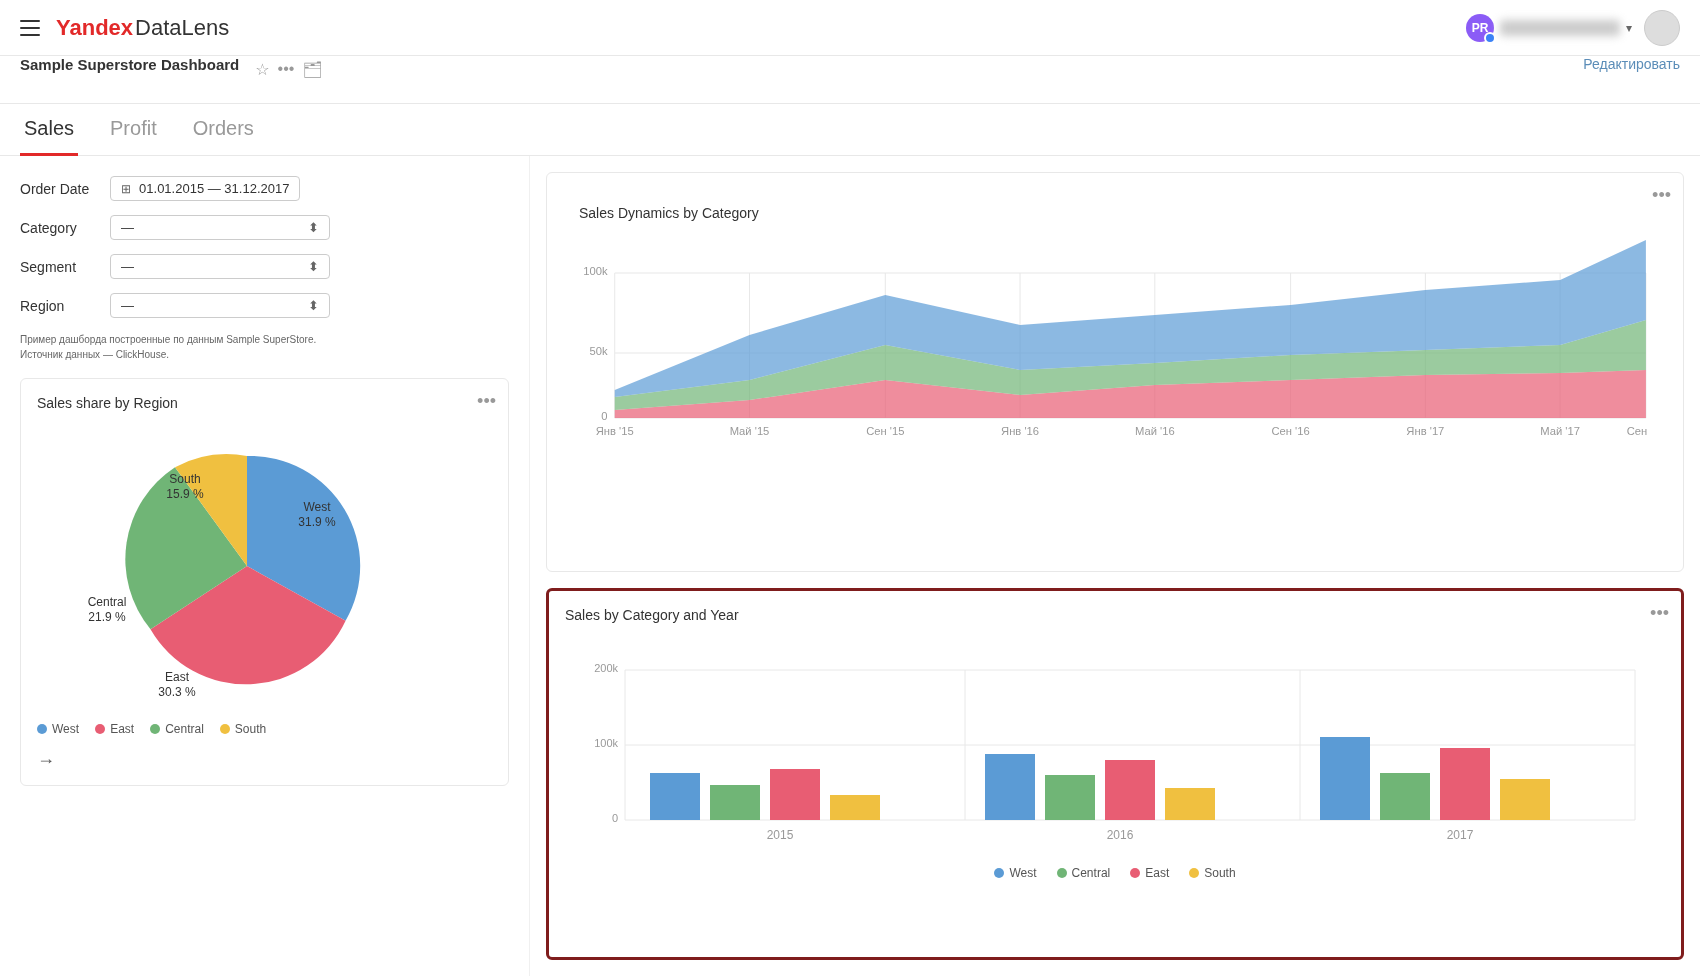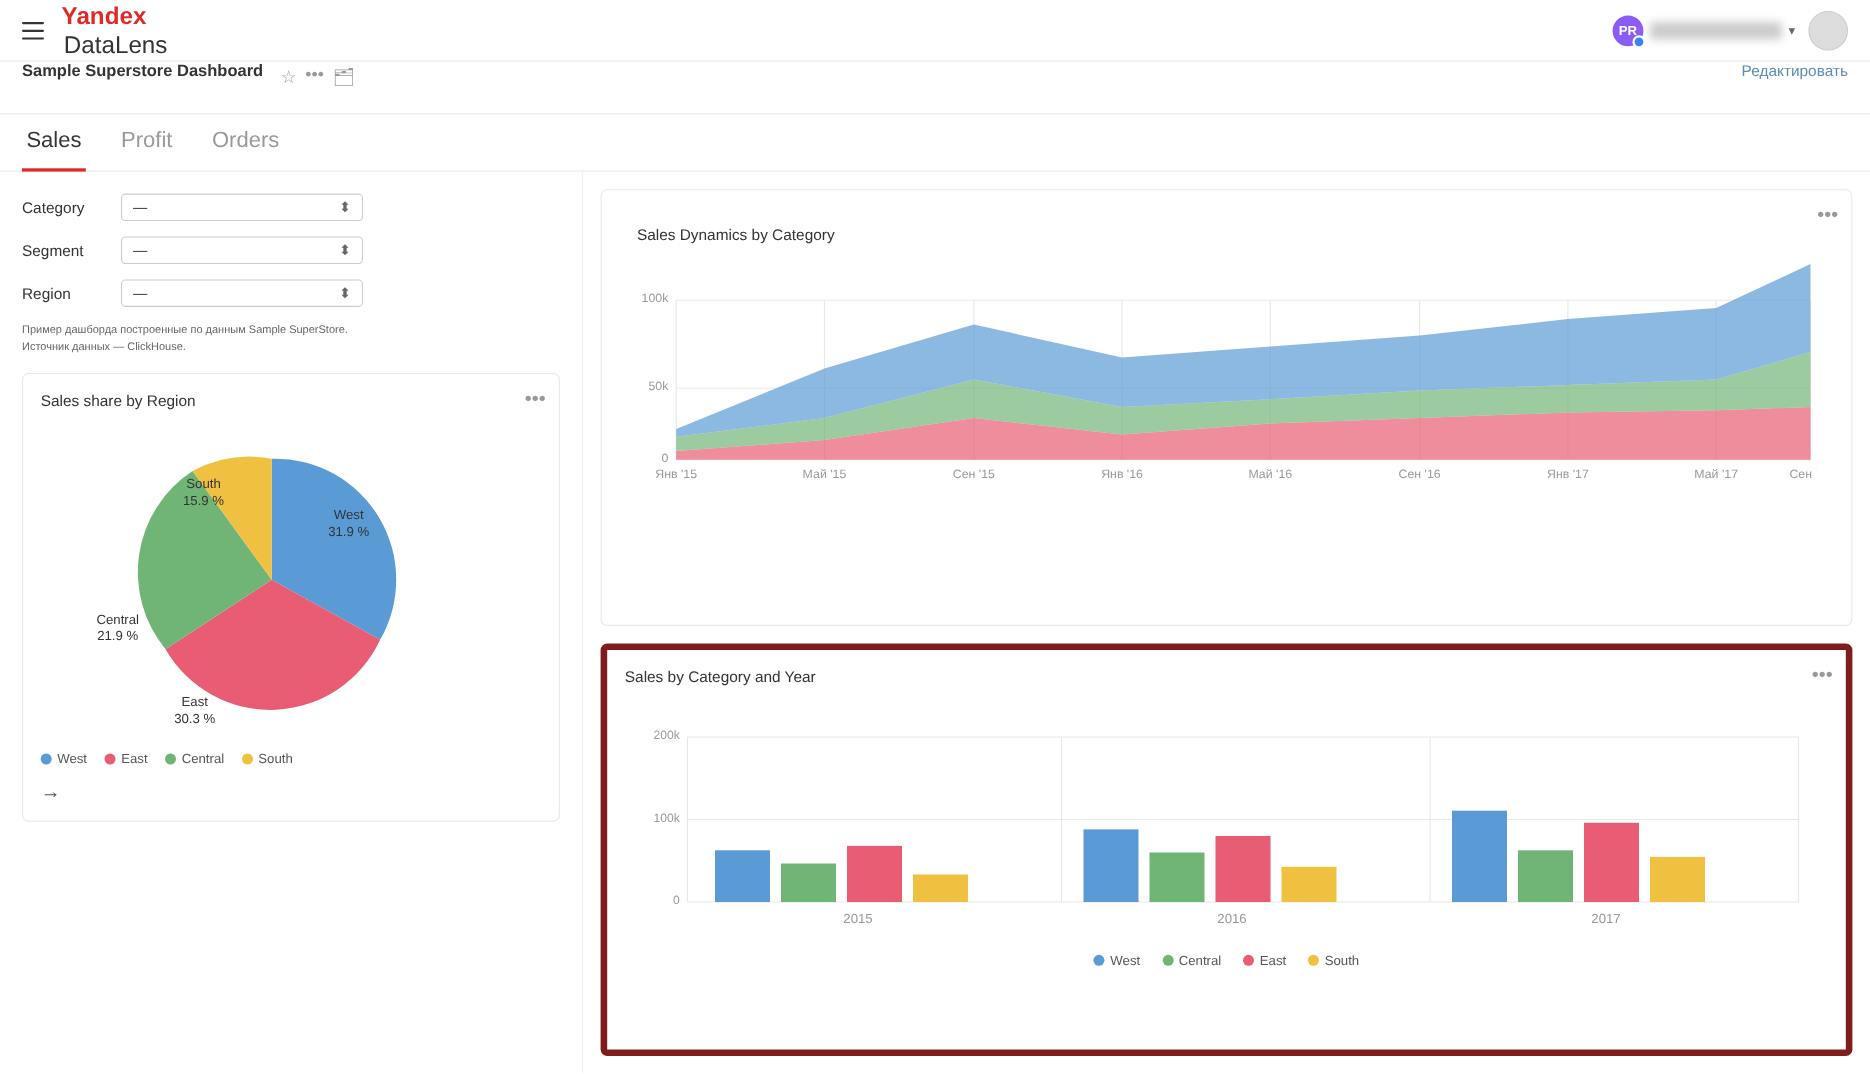--- a/index.html
+++ b/index.html
@@ -2,21 +2,21 @@
 <html><head>
   <meta charset="utf-8">
   <style>
     * { box-sizing: border-box; margin: 0; padding: 0; }
     body { font-family: -apple-system, BlinkMacSystemFont, 'Segoe UI', Arial, sans-serif; background: #fff; color: #333; font-size: 14px; width: 1700px; height: 976px; overflow: hidden; }
 
     
     .top-header { display: flex; align-items: center; height: 56px; padding: 0 20px; border-bottom: 1px solid #e8e8e8; background: #fff; }
     .hamburger-icon { width: 20px; height: 16px; display: flex; flex-direction: column; justify-content: space-between; margin-right: 16px; cursor: pointer; }
     .hamburger-icon span { display: block; height: 2px; background: #333; border-radius: 1px; }
-    .logo { display: flex; align-items: flex-start; gap: 0; flex-direction: column; }
+    .logo { display: flex; align-items: center; gap: 0; }
     .logo-yandex { color: #e22929; font-size: 22px; font-weight: 700; }
     .logo-datalens { color: #333; font-size: 22px; font-weight: 400; margin-left: 2px; }
     .header-right { margin-left: auto; display: flex; align-items: center; gap: 12px; }
     .user-badge { display: flex; align-items: center; gap: 6px; }
     .badge-pr { background: #8b5cf6; color: #fff; font-size: 12px; font-weight: 700; width: 28px; height: 28px; border-radius: 50%; display: flex; align-items: center; justify-content: center; position: relative; }
     .badge-dot { position: absolute; bottom: -2px; right: -2px; background: #3b82f6; width: 12px; height: 12px; border-radius: 50%; border: 2px solid #fff; }
     .user-name-blurred { width: 120px; height: 16px; background: #ccc; border-radius: 3px; filter: blur(4px); }
     .chevron-down { color: #666; font-size: 12px; }
     .avatar { width: 36px; height: 36px; border-radius: 50%; background: #ddd; border: 1px solid #ccc; }
 
@@ -53,21 +53,21 @@
     
     .legend { display: flex; flex-wrap: wrap; gap: 6px 16px; margin-top: 8px; }
     .legend-item { display: flex; align-items: center; gap: 5px; font-size: 12px; color: #555; }
     .legend-dot { width: 10px; height: 10px; border-radius: 50%; flex-shrink: 0; }
 
     
     .arrow-bottom { margin-top: 12px; color: #555; font-size: 18px; cursor: pointer; }
 
     
     .line-chart-card { background: #fff; border: 1px solid #e8e8e8; border-radius: 6px; padding: 32px; position: relative; flex: 1; min-height: 0; }
-    .bar-chart-card { background: #fff; border: 6px solid #7f1d1d; border-radius: 6px; padding: 16px; position: relative; flex: 1; min-height: 0; }
+    .bar-chart-card { background: #fff; border: 3px solid #7f1d1d; border-radius: 6px; padding: 16px; position: relative; flex: 1; min-height: 0; }
 
     svg text { font-family: -apple-system, BlinkMacSystemFont, Arial, sans-serif; }
 
     .chart-legend-row { display: flex; align-items: center; justify-content: center; gap: 20px; margin-top: 6px; }
     .chart-legend-item { display: flex; align-items: center; gap: 5px; font-size: 12px; color: #555; }
     .chart-legend-dot { width: 10px; height: 10px; border-radius: 50%; }
   </style>
 </head>
 <body>
 
@@ -105,20 +105,27 @@
 <div class="tabs">
   <div class="tab active">Sales</div>
   <div class="tab">Profit</div>
   <div class="tab">Orders</div>
 </div>
 
 <div class="content">
 
   <div class="left-panel">
 
+    <div class="filter-row">
+      <span class="filter-label">Order Date</span>
+      <div class="date-filter">
+        <span class="date-icon">⊞</span>
+        <span>01.01.2015 — 31.12.2017</span>
+      </div>
+    </div>
 
     <div class="filter-row">
       <span class="filter-label">Category</span>
       <div class="select-filter">
         <span>—</span>
         <span class="select-arrow">⬍</span>
       </div>
     </div>
 
     <div class="filter-row">

